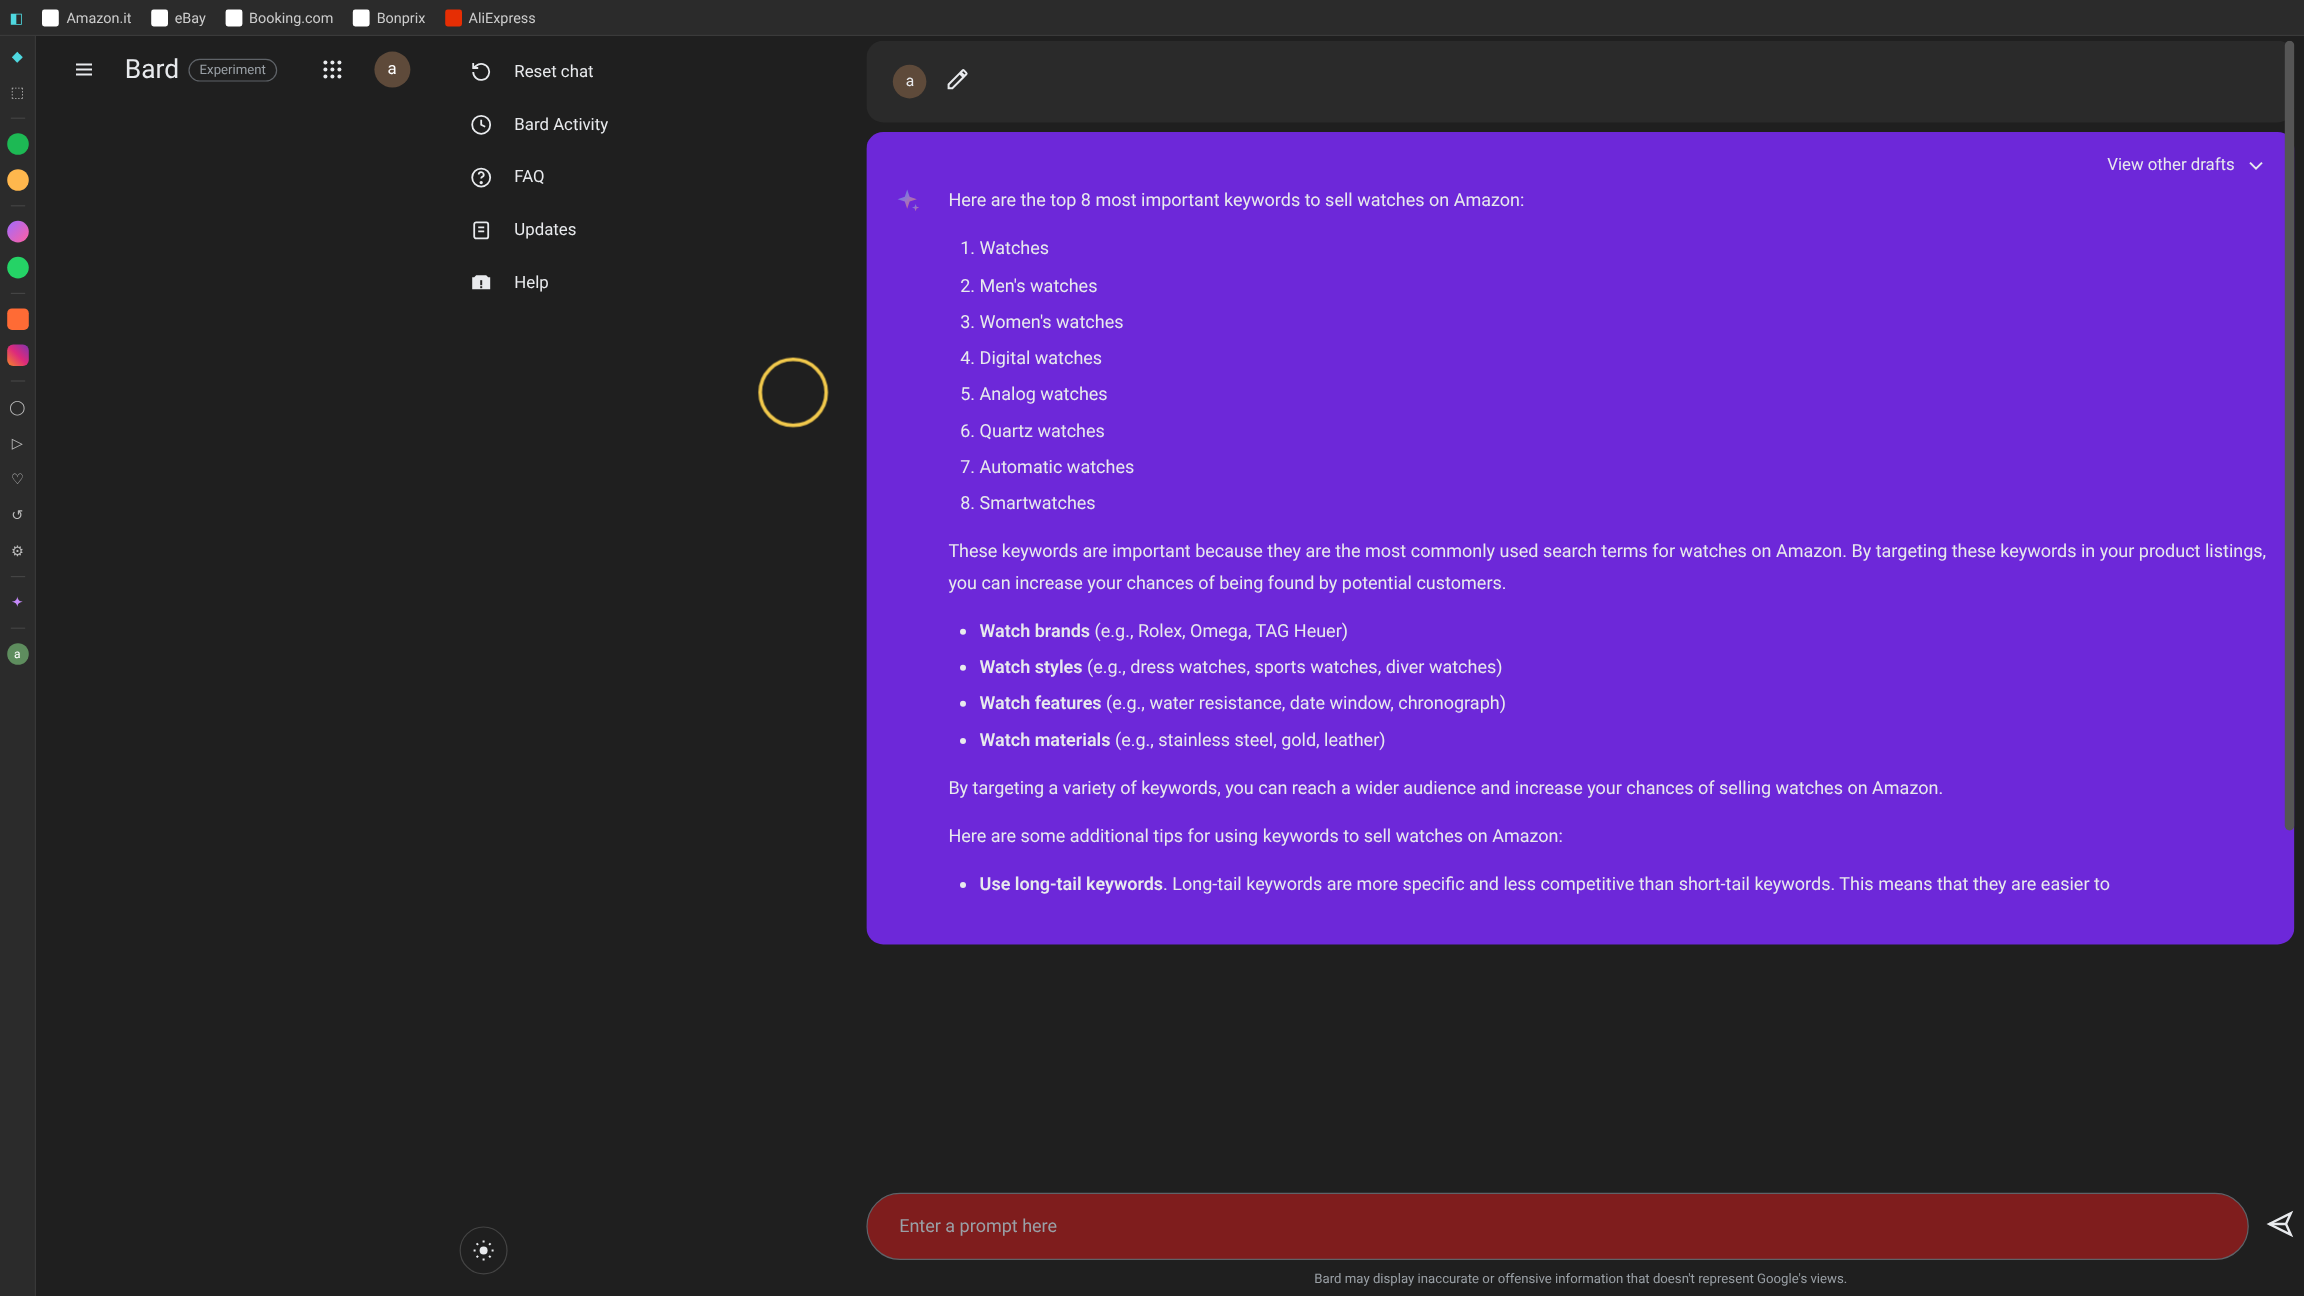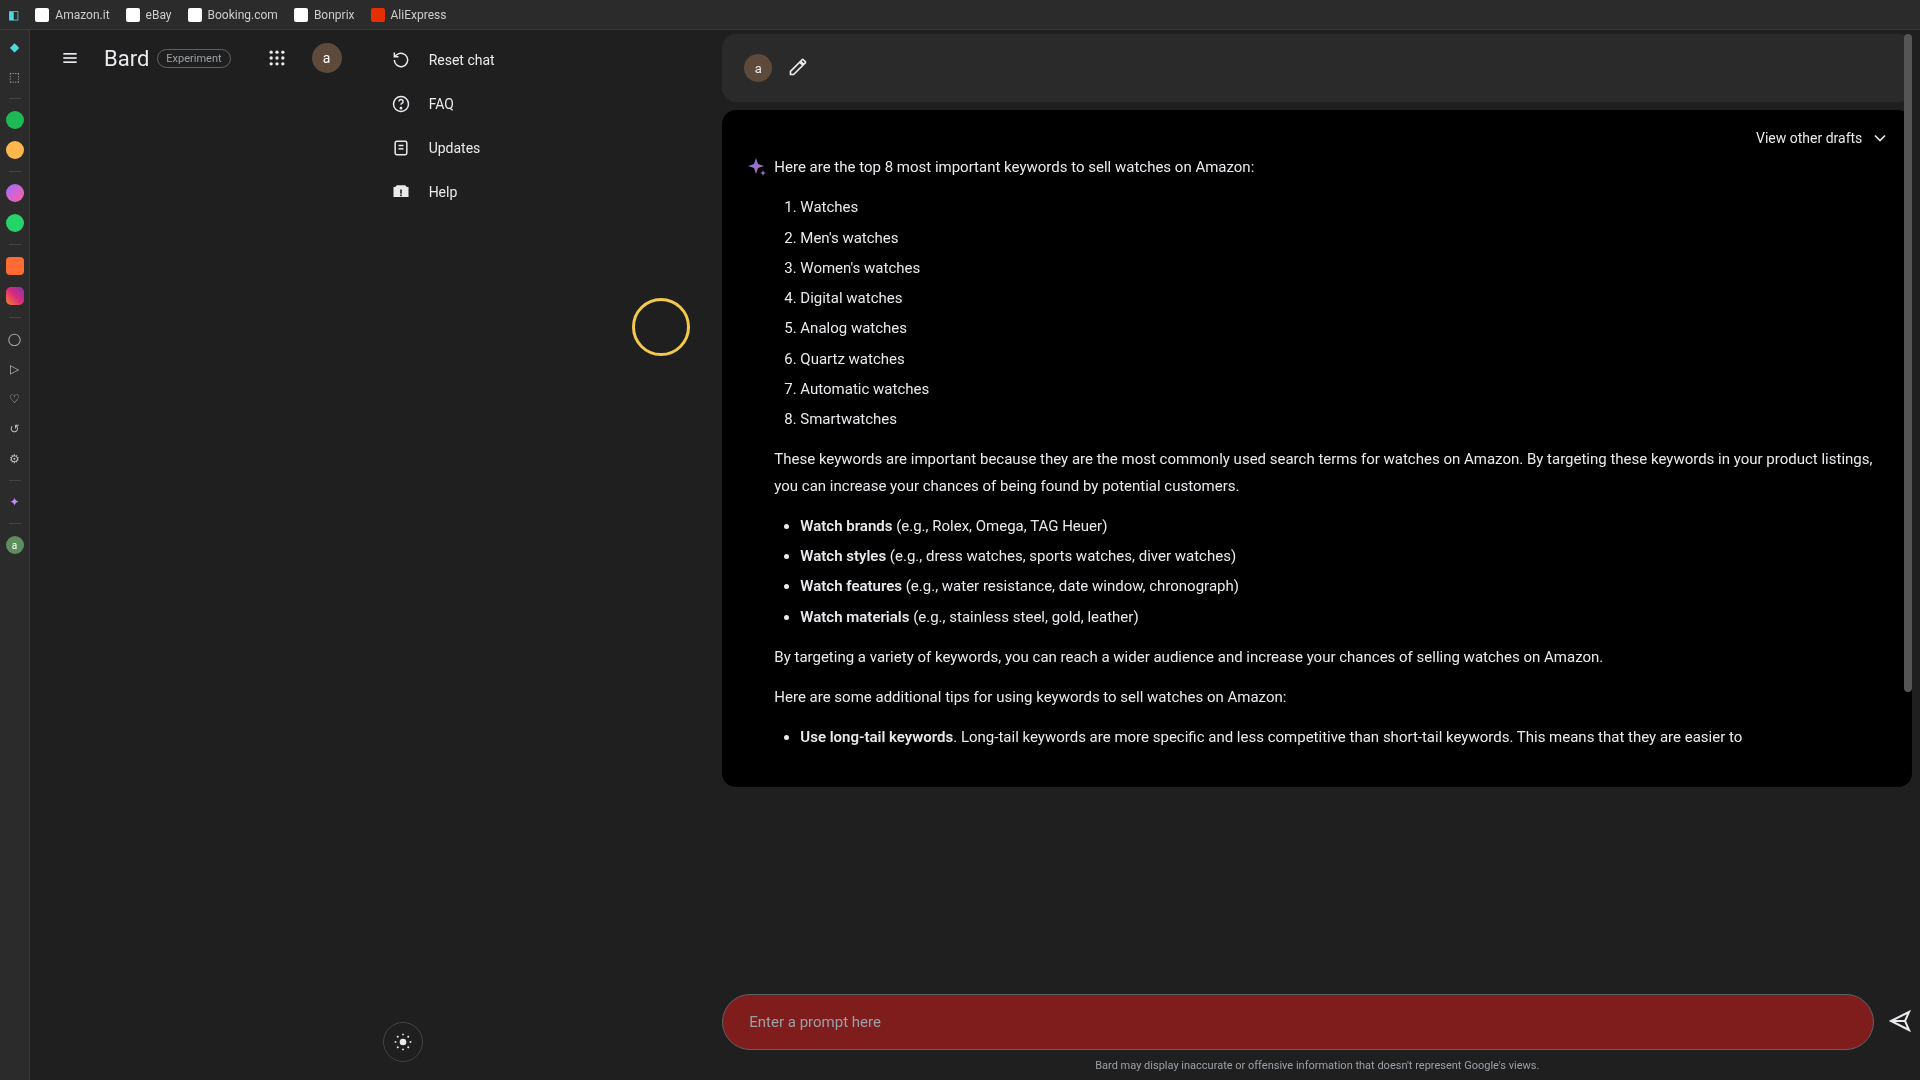--- a/index.html
+++ b/index.html
@@ -164,34 +164,34 @@
 }
 .user-avatar {
   width: 28px; height: 28px; border-radius: 50%;
   background: #5e4a3a;
   display: flex; align-items: center; justify-content: center;
   font-size: 13px;
 }
 .user-prompt { flex: 1; font-size: 15px; color: #e8eaed; }
 .edit-btn { color: #e8eaed; }
 .response-card {
-  background: #000000;
+  background: #6d28d9;
   border-radius: 14px;
   padding: 18px 22px 22px;
 }
 .drafts-row {
   display: flex;
   justify-content: flex-end;
   align-items: center;
   gap: 8px;
   font-size: 14px;
   color: #e8eaed;
   margin-bottom: 6px;
 }
-.resp-body { display: flex; gap: 6px; }
+.resp-body { display: flex; gap: 22px; }
 .spark-icon { width: 24px; height: 24px; flex-shrink:0; margin-top:2px;}
 .resp-text { flex: 1; font-size: 15px; line-height: 1.75; color: #e8eaed; }
 .resp-text p { margin-bottom: 14px; }
 .resp-text ol, .resp-text ul { margin-left: 26px; margin-bottom: 14px; }
 .resp-text li { margin-bottom: 4px; }
 .resp-text .bullet strong { font-weight: 600; }
 .highlight-ring {
   position: absolute;
   width: 58px; height: 58px;
   border: 3px solid #f2c94c;
@@ -313,20 +313,27 @@
 
   <div class="app-body">
 
     <div class="sidebar">
       <div class="side-item">
         <svg viewBox="0 0 24 24">
             <path d="M4 12a8 8 0 1 0 3-6.3L4 8"></path>
             <polyline points="4 3 4 8 9 8"></polyline>
           </svg>
         <span>Reset chat</span>
+      </div>
+      <div class="side-item">
+        <svg viewBox="0 0 24 24">
+            <circle cx="12" cy="12" r="9"></circle>
+            <polyline points="12 7 12 12 16 14"></polyline>
+          </svg>
+        <span>Bard Activity</span>
       </div>
       <div class="side-item">
         <svg viewBox="0 0 24 24">
             <circle cx="12" cy="12" r="9"></circle>
             <path d="M9.5 9a2.5 2.5 0 1 1 3.5 2.3c-.8.4-1 1-1 1.7"></path>
             <circle cx="12" cy="17" r="0.8" fill="#e8eaed"></circle>
           </svg>
         <span>FAQ</span>
       </div>
       <div class="side-item">

